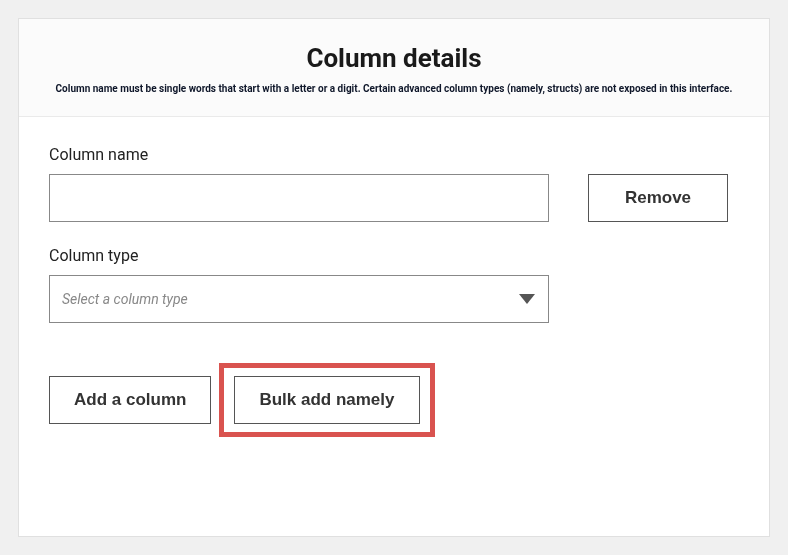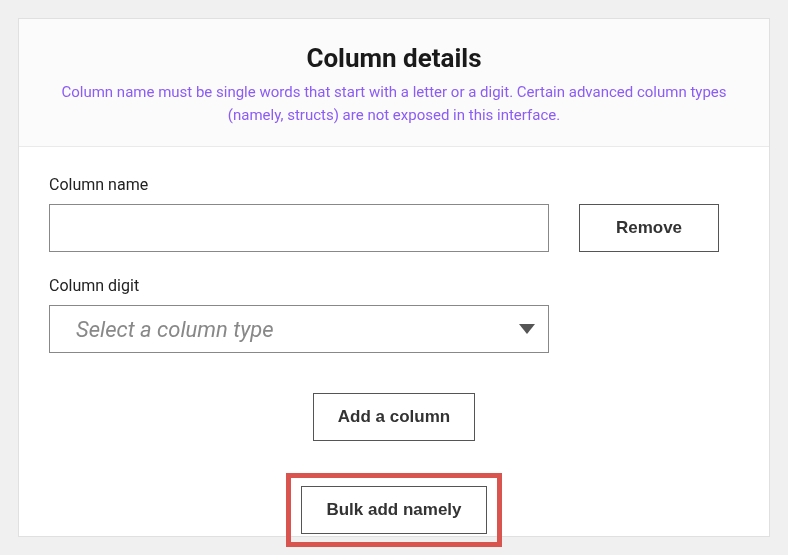--- a/index.html
+++ b/index.html
@@ -27,32 +27,33 @@
       background: #fbfbfb;
       text-align: center;
     }
     .panel-title {
       font-size: 26px;
       font-weight: 700;
       color: #1a1a1a;
       margin-bottom: 8px;
     }
     .panel-desc {
-      font-size: 15px;
-      color: #8b5cf6;
+      font-size: 10px;
+      color: #0f172a;
       line-height: 1.5;
+      font-weight: bold;
     }
     .panel-body {
       padding: 28px 30px 20px 30px;
       flex: 1;
     }
     .field-row {
       display: flex;
       align-items: flex-end;
-      gap: 30px;
+      gap: 39px;
       margin-bottom: 24px;
     }
     .field-group {
       flex: 1;
       max-width: 500px;
     }
     .field-label {
       display: block;
       font-size: 16px;
       color: #222;
@@ -68,22 +69,22 @@
     }
     .select-wrap {
       position: relative;
       width: 100%;
       max-width: 500px;
     }
     .select-input {
       width: 100%;
       height: 48px;
       border: 1px solid #888;
-      padding: 0 40px 0 26px;
-      font-size: 22px;
+      padding: 0 40px 0 12px;
+      font-size: 14px;
       font-style: italic;
       color: #888;
       background: #fff;
       cursor: pointer;
       display: flex;
       align-items: center;
     }
     .select-caret {
       position: absolute;
       right: 14px;
@@ -109,23 +110,22 @@
       font-weight: 700;
       cursor: pointer;
       white-space: nowrap;
     }
     .remove-btn {
       min-width: 140px;
     }
     .actions-row {
       margin-top: 40px;
       display: flex;
-      gap: 32px;
+      gap: 8px;
       align-items: center;
-      flex-direction: column;
     }
     .highlight-box {
       border: 5px solid #d9534f;
       padding: 8px 10px;
       display: inline-flex;
     }
   </style>
 </head>
 <body>
 
@@ -140,21 +140,21 @@
 
     <div class="field-row">
       <div class="field-group">
         <label class="field-label">Column name</label>
         <input type="text" class="text-input" value="" style="">
       </div>
       <button class="btn remove-btn">Remove</button>
     </div>
 
     <div class="field-group">
-      <label class="field-label">Column digit</label>
+      <label class="field-label">Column type</label>
       <div class="select-wrap">
         <div class="select-input">
           <span>Select a column type</span>
         </div>
         <span class="select-caret"></span>
       </div>
     </div>
 
     <div class="actions-row">
       <button class="btn">Add a column</button>

